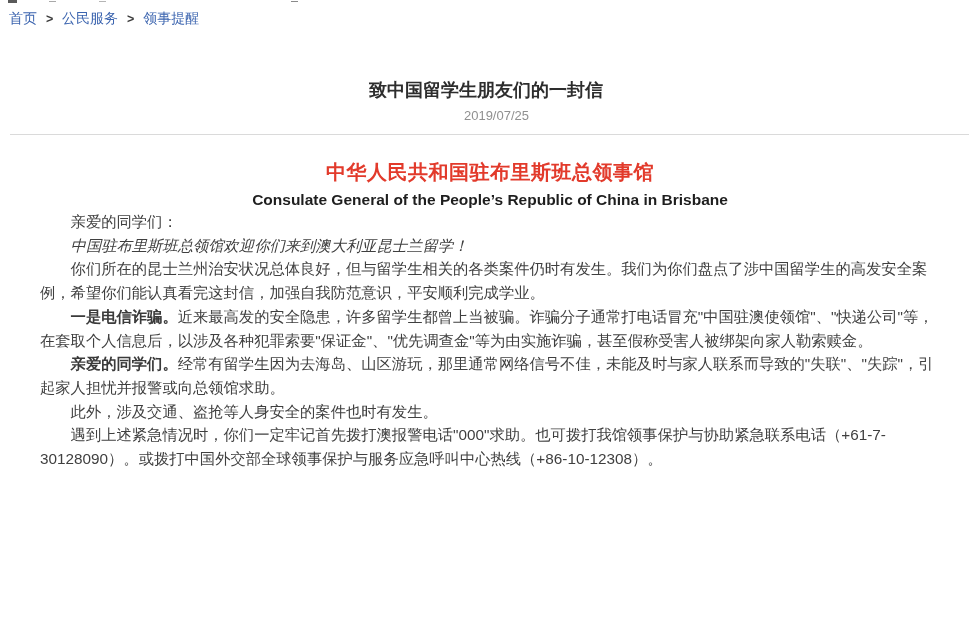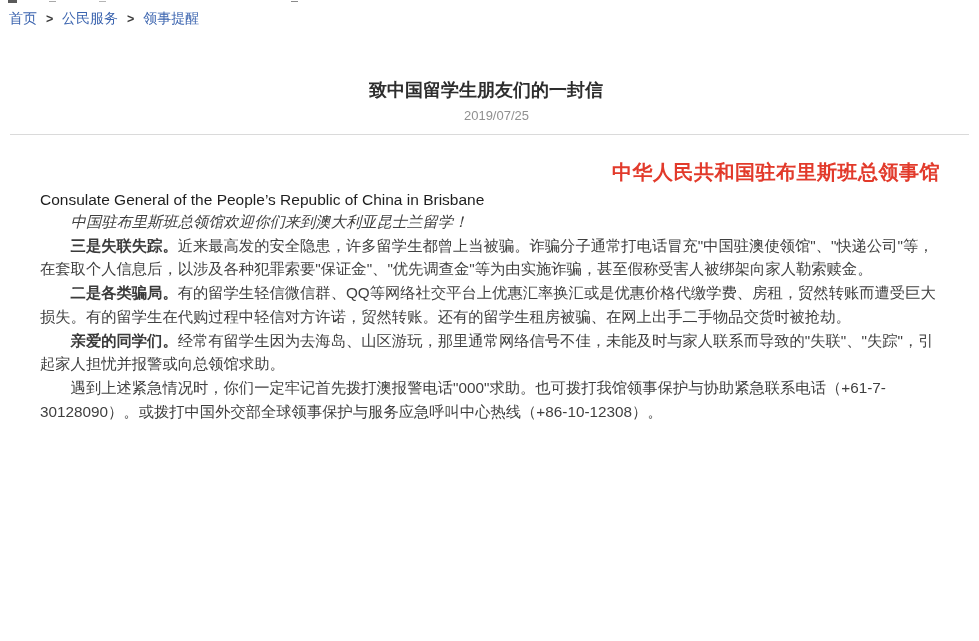--- a/index.html
+++ b/index.html
@@ -54,31 +54,32 @@
     line-height: 16px;
     padding-left: 14px;
   }
   hr.divider {
     border: none;
     border-top: 1px solid #dadada;
     margin: 10px 10px 0 10px;
   }
   .org-cn {
     margin: 24px 0 2px 0;
-    text-align: right;
+    text-align: center;
     font-size: 20px;
     font-weight: bold;
     color: #e23a2b;
     line-height: 26px;
     letter-spacing: 0.5px;
   }
   .org-en {
     margin: 5px 0 0 0;
+    text-align: center;
     font-size: 15.5px;
-    font-weight: normal;
+    font-weight: bold;
     color: #1e1e1e;
     line-height: 20px;
   }
   article.letter {
     padding: 0 39px 0 40px;
     font-size: 15.3px;
     line-height: 23.7px;
     color: #3f3f3f;
   }
   article.letter p {
@@ -112,26 +113,28 @@
   <h1 class="page-title">致中国留学生朋友们的一封信</h1>
   <div class="pub-date">2019/07/25</div>
 </header>
 
 <hr class="divider">
 
 <article class="letter">
   <h2 class="org-cn">中华人民共和国驻布里斯班总领事馆</h2>
   <h3 class="org-en">Consulate General of the People’s Republic of China in Brisbane</h3>
 
+  <p class="salutation">亲爱的同学们：</p>
 
   <p class="welcome">中国驻布里斯班总领馆欢迎你们来到澳大利亚昆士兰留学！</p>
 
+  <p>你们所在的昆士兰州治安状况总体良好，但与留学生相关的各类案件仍时有发生。我们为你们盘点了涉中国留学生的高发安全案例，希望你们能认真看完这封信，加强自我防范意识，平安顺利完成学业。</p>
 
-  <p><b class="lead">三是失联失踪。</b><span>近来最高发的安全隐患，许多留学生都曾上当被骗。诈骗分子通常打电话冒充"中国驻澳使领馆"、"快递公司"等，在套取个人信息后，以涉及各种犯罪索要"保证金"、"优先调查金"等为由实施诈骗，甚至假称受害人被绑架向家人勒索赎金。</span></p>
+  <p><b class="lead">一是电信诈骗。</b><span>近来最高发的安全隐患，许多留学生都曾上当被骗。诈骗分子通常打电话冒充"中国驻澳使领馆"、"快递公司"等，在套取个人信息后，以涉及各种犯罪索要"保证金"、"优先调查金"等为由实施诈骗，甚至假称受害人被绑架向家人勒索赎金。</span></p>
 
-  <p><b class="lead">二是各类骗局。</b><span>有的留学生轻信微信群、QQ等网络社交平台上优惠汇率换汇或是优惠价格代缴学费、房租，贸然转账而遭受巨大损失。有的留学生在代购过程中轻信对方许诺，贸然转账。还有的留学生租房被骗、在网上出手二手物品交货时被抢劫。</span></p>
 
   <p><b class="lead">亲爱的同学们。</b><span>经常有留学生因为去海岛、山区游玩，那里通常网络信号不佳，未能及时与家人联系而导致的"失联"、"失踪"，引起家人担忧并报警或向总领馆求助。</span></p>
 
+  <p>此外，涉及交通、盗抢等人身安全的案件也时有发生。</p>
 
   <p>遇到上述紧急情况时，你们一定牢记首先拨打澳报警电话"000"求助。也可拨打我馆领事保护与协助紧急联系电话（+61-7-30128090）。或拨打中国外交部全球领事保护与服务应急呼叫中心热线（+86-10-12308）。</p>
 
 </article>
 
 </body></html>

